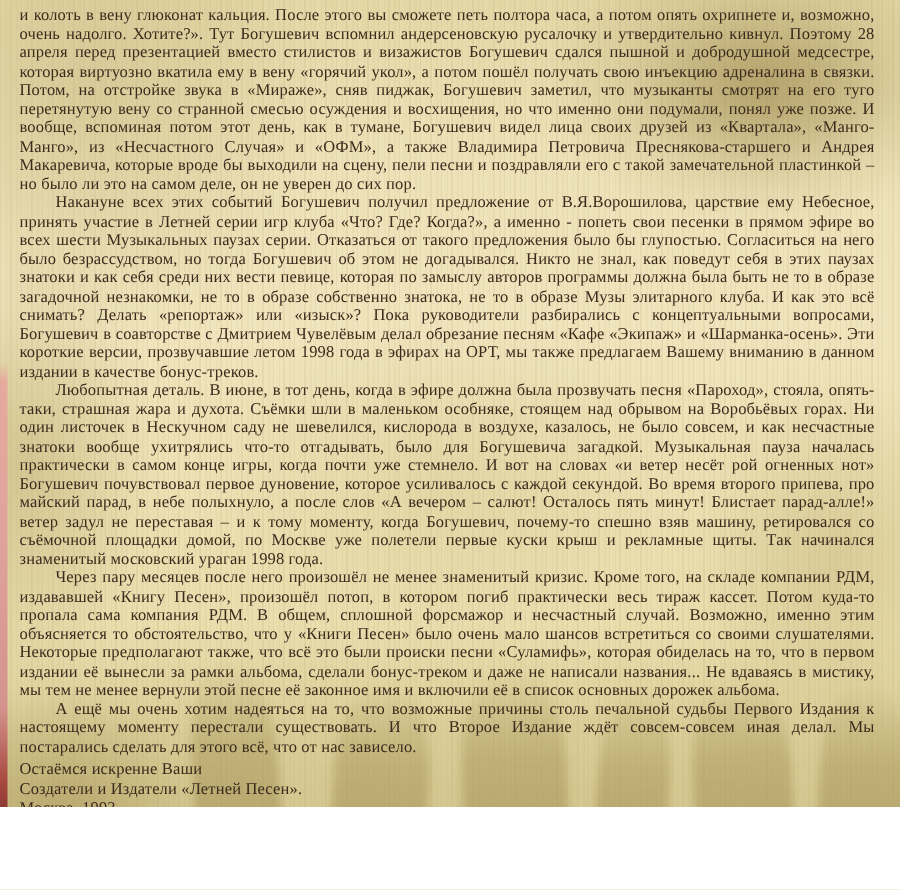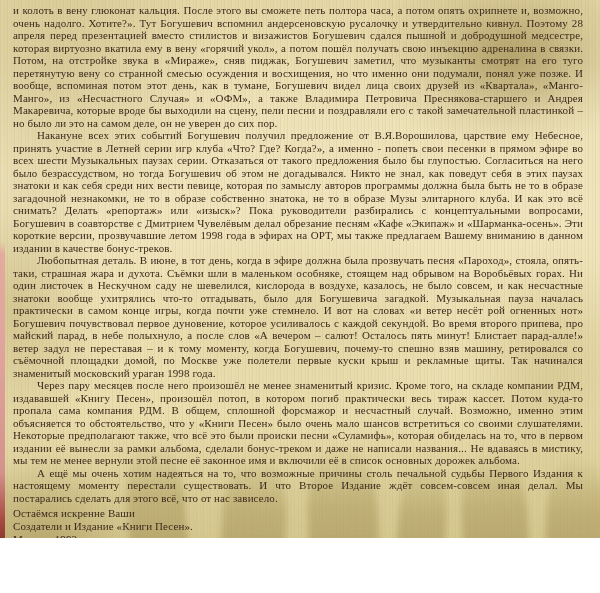--- a/index.html
+++ b/index.html
@@ -118,17 +118,17 @@
   <div class="scan-strip"></div>
 
   <div class="text-layer">
     <p>и колоть в вену глюконат кальция. После этого вы сможете петь полтора часа, а потом опять охрипнете и, возможно, очень надолго. Хотите?». Тут Богушевич вспомнил андерсеновскую русалочку и утвердительно кивнул. Поэтому 28 апреля перед презентацией вместо стилистов и визажистов Богушевич сдался пышной и добродушной медсестре, которая виртуозно вкатила ему в вену «горячий укол», а потом пошёл получать свою инъекцию адреналина в связки. Потом, на отстройке звука в «Мираже», сняв пиджак, Богушевич заметил, что музыканты смотрят на его туго перетянутую вену со странной смесью осуждения и восхищения, но что именно они подумали, понял уже позже. И вообще, вспоминая потом этот день, как в тумане, Богушевич видел лица своих друзей из «Квартала», «Манго-Манго», из «Несчастного Случая» и «ОФМ», а также Владимира Петровича Преснякова-старшего и Андрея Макаревича, которые вроде бы выходили на сцену, пели песни и поздравляли его с такой замечательной пластинкой – но было ли это на самом деле, он не уверен до сих пор.</p>
     <p class="indent">Накануне всех этих событий Богушевич получил предложение от В.Я.Ворошилова, царствие ему Небесное, принять участие в Летней серии игр клуба «Что? Где? Когда?», а именно - попеть свои песенки в прямом эфире во всех шести Музыкальных паузах серии. Отказаться от такого предложения было бы глупостью. Согласиться на него было безрассудством, но тогда Богушевич об этом не догадывался. Никто не знал, как поведут себя в этих паузах знатоки и как себя среди них вести певице, которая по замыслу авторов программы должна была быть не то в образе загадочной незнакомки, не то в образе собственно знатока, не то в образе Музы элитарного клуба. И как это всё снимать? Делать «репортаж» или «изыск»? Пока руководители разбирались с концептуальными вопросами, Богушевич в соавторстве с Дмитрием Чувелёвым делал обрезание песням «Кафе «Экипаж» и «Шарманка-осень». Эти короткие версии, прозвучавшие летом 1998 года в эфирах на ОРТ, мы также предлагаем Вашему вниманию в данном издании в качестве бонус-треков.</p>
     <p class="indent">Любопытная деталь. В июне, в тот день, когда в эфире должна была прозвучать песня «Пароход», стояла, опять-таки, страшная жара и духота. Съёмки шли в маленьком особняке, стоящем над обрывом на Воробьёвых горах. Ни один листочек в Нескучном саду не шевелился, кислорода в воздухе, казалось, не было совсем, и как несчастные знатоки вообще ухитрялись что-то отгадывать, было для Богушевича загадкой. Музыкальная пауза началась практически в самом конце игры, когда почти уже стемнело. И вот на словах «и ветер несёт рой огненных нот» Богушевич почувствовал первое дуновение, которое усиливалось с каждой секундой. Во время второго припева, про майский парад, в небе полыхнуло, а после слов «А вечером – салют! Осталось пять минут! Блистает парад-алле!» ветер задул не переставая – и к тому моменту, когда Богушевич, почему-то спешно взяв машину, ретировался со съёмочной площадки домой, по Москве уже полетели первые куски крыш и рекламные щиты. Так начинался знаменитый московский ураган 1998 года.</p>
     <p class="indent">Через пару месяцев после него произошёл не менее знаменитый кризис. Кроме того, на складе компании РДМ, издававшей «Книгу Песен», произошёл потоп, в котором погиб практически весь тираж кассет. Потом куда-то пропала сама компания РДМ. В общем, сплошной форсмажор и несчастный случай. Возможно, именно этим объясняется то обстоятельство, что у «Книги Песен» было очень мало шансов встретиться со своими слушателями. Некоторые предполагают также, что всё это были происки песни «Суламифь», которая обиделась на то, что в первом издании её вынесли за рамки альбома, сделали бонус-треком и даже не написали названия... Не вдаваясь в мистику, мы тем не менее вернули этой песне её законное имя и включили её в список основных дорожек альбома.</p>
     <p class="indent">А ещё мы очень хотим надеяться на то, что возможные причины столь печальной судьбы Первого Издания к настоящему моменту перестали существовать. И что Второе Издание ждёт совсем-совсем иная делал. Мы постарались сделать для этого всё, что от нас зависело.</p>
     <div class="signature">
       <div>Остаёмся искренне Ваши</div>
-      <div>Создатели и Издание «Книги Песен».</div>
+      <div>Создатели и Издатели «Летней Песен».</div>
       <div>Москва, 1993.</div>
     </div>
   </div>
 </div>
 
 </body></html>

